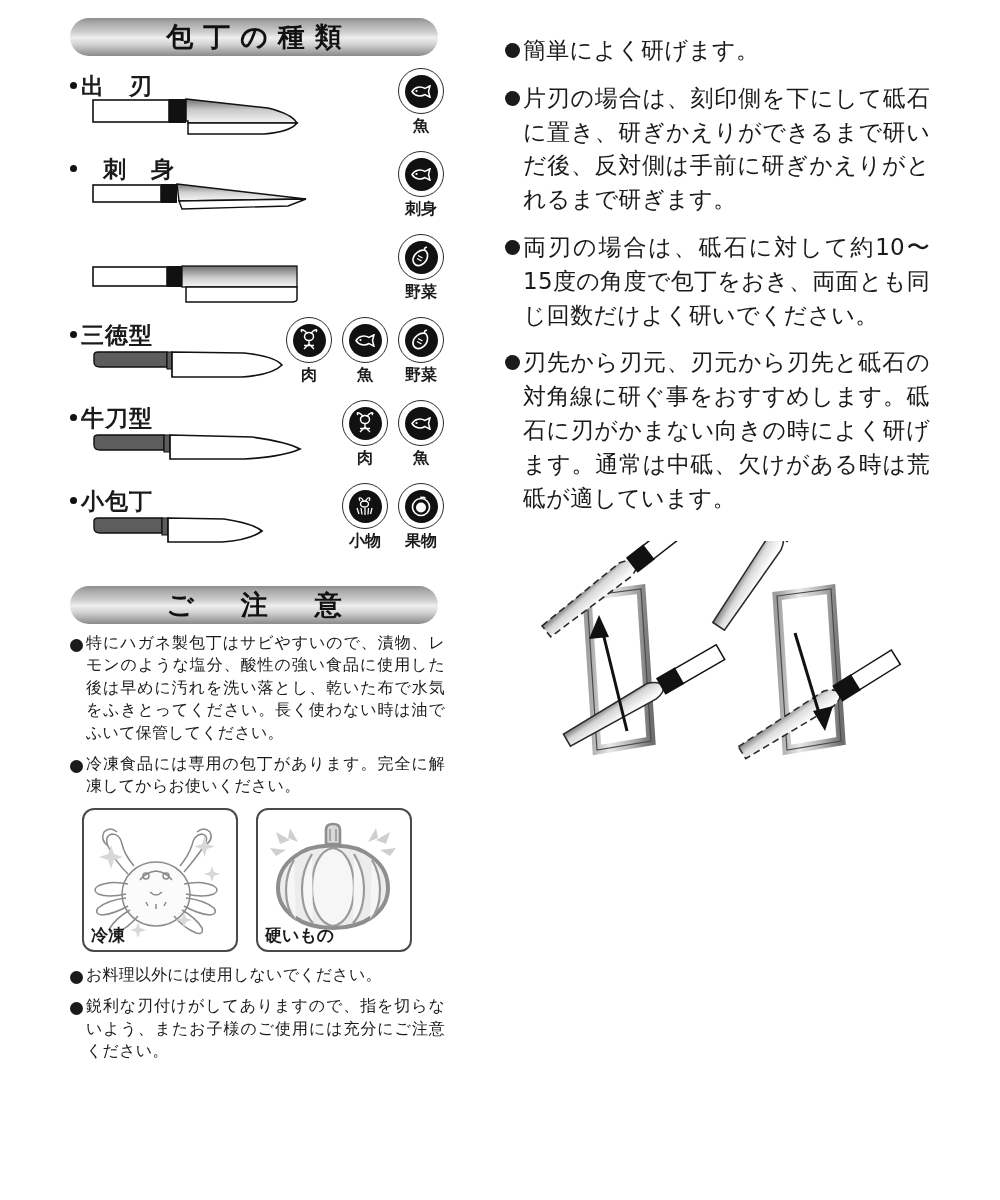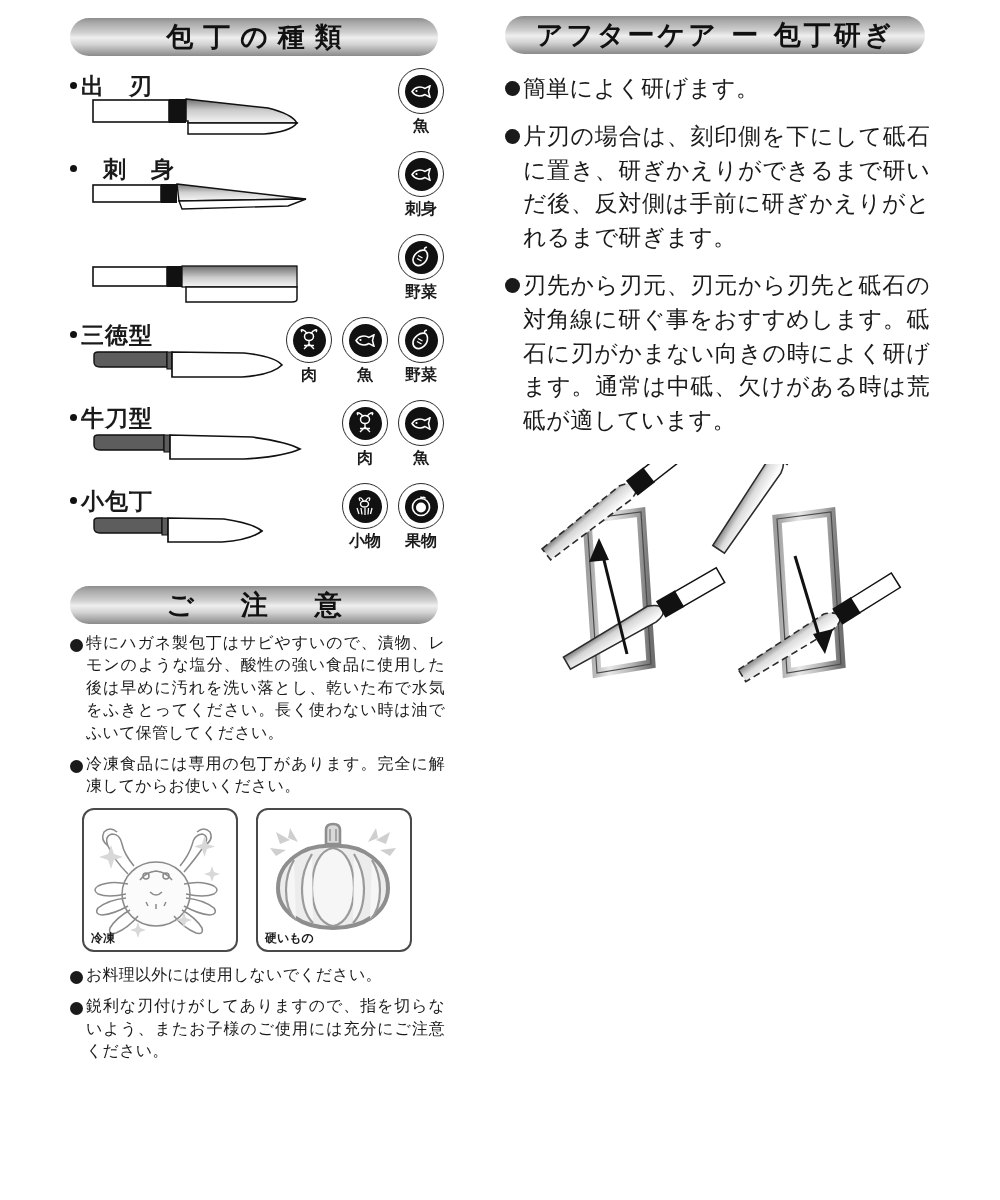--- a/index.html
+++ b/index.html
@@ -186,21 +186,21 @@
     height: 140px;
     border: 2px solid #4a4a4a;
     border-radius: 12px;
     background: #fff;
     overflow: hidden;
   }
   .pic-caption {
     position: absolute;
     left: 7px;
     bottom: 3px;
-    font-size: 12px;
+    font-size: 17px;
     font-weight: 600;
     color: #1a1a1a;
     background: transparent;
   }
 
   
   .rnote {
     display: flex;
     align-items: flex-start;
     margin-bottom: 14px;
@@ -563,32 +563,33 @@
           <span class="note-text caution">鋭利な刃付けがしてありますので、指を切らないよう、またお子様のご使用には充分にご注意ください。</span>
         </div>
       </div>
     </div>
 
   </div>
 
   <div class="col-right">
 
     <div style="position:absolute; left:0; top:16px; width:425px;">
-      <div class="pill right-pill">
-        <span class="pill-text">アフターケア ー 包丁研ぎ</span>
-      </div>
 
       <div style="margin-top:18px;">
         <div class="rnote">
           <span class="bullet-lg"></span>
           <span class="rnote-text">簡単によく研げます。</span>
         </div>
         <div class="rnote">
           <span class="bullet-lg"></span>
           <span class="rnote-text">片刃の場合は、刻印側を下にして砥石に置き、研ぎかえりができるまで研いだ後、反対側は手前に研ぎかえりがとれるまで研ぎます。</span>
+        </div>
+        <div class="rnote">
+          <span class="bullet-lg"></span>
+          <span class="rnote-text">両刃の場合は、砥石に対して約10〜15度の角度で包丁をおき、両面とも同じ回数だけよく研いでください。</span>
         </div>
         <div class="rnote">
           <span class="bullet-lg"></span>
           <span class="rnote-text">刃先から刃元、刃元から刃先と砥石の対角線に研ぐ事をおすすめします。砥石に刃がかまない向きの時によく研げます。通常は中砥、欠けがある時は荒砥が適しています。</span>
         </div>
       </div>
 
       <div class="sharpen-diagram">
         <svg width="430" height="300" viewBox="0 0 430 300">
           <defs>

